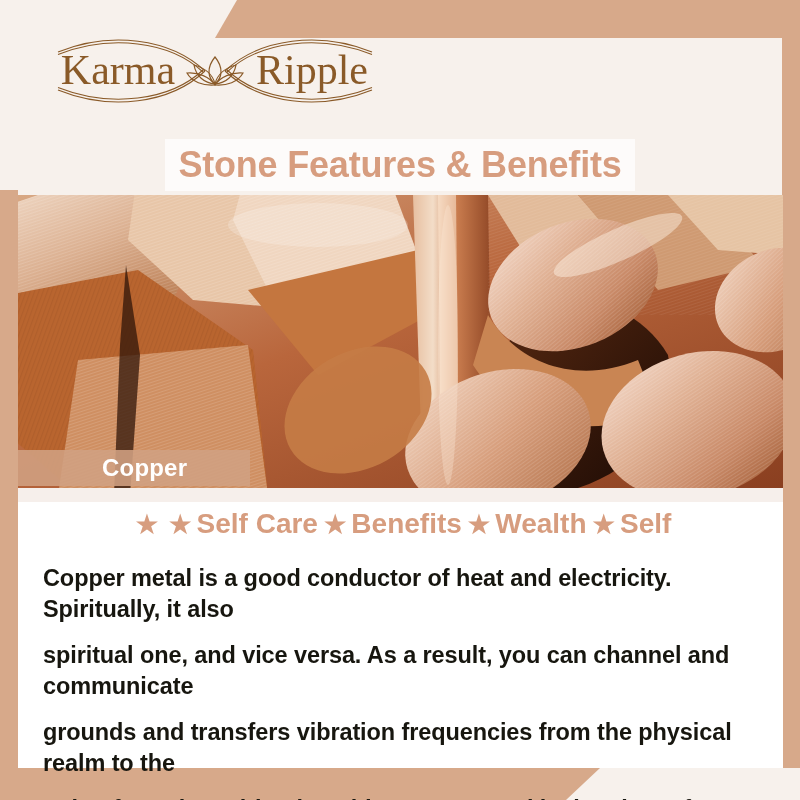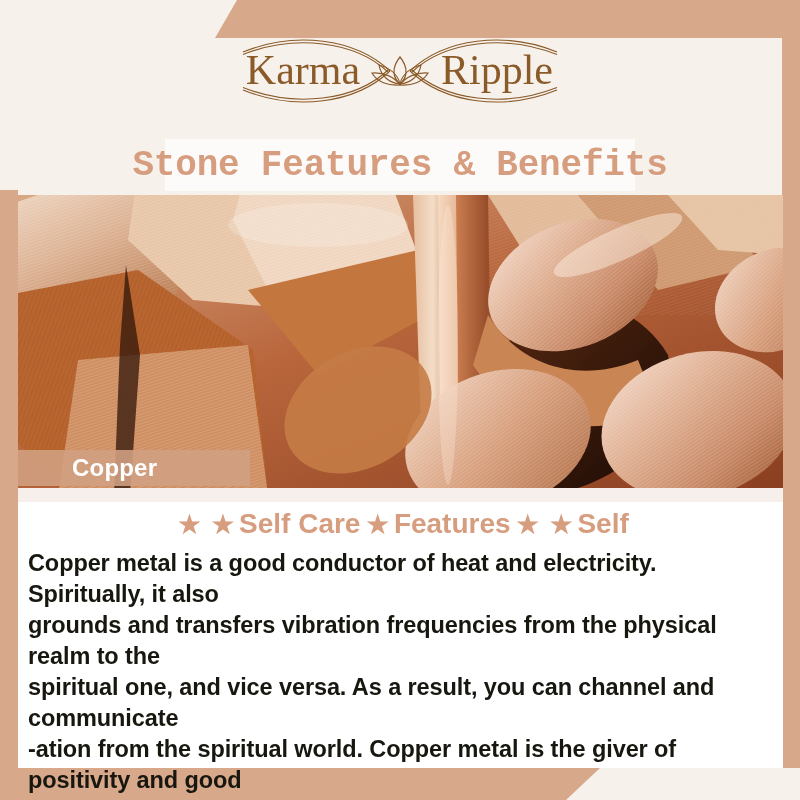--- a/index.html
+++ b/index.html
@@ -27,32 +27,32 @@
     clip-path:polygon(0 0,100% 0,calc(100% - 34px) 100%,0 100%);
   }
   .frame-left{
     position:absolute;left:0;top:190px;width:18px;height:578px;
     background:#d7a98a;
   }
 
   
   .logo-wrap{
     position:absolute;top:28px;left:0;width:800px;height:86px;
-    display:flex;align-items:center;justify-content:center;
+    display:flex;align-items:center;justify-content:flex-start;
   }
   .logo-svg{display:block;}
 
   
   .title-band{
     position:absolute;left:165px;top:139px;width:470px;height:52px;
     background:#fdfbfa;
     display:flex;align-items:center;justify-content:center;
   }
   .title-text{
-    font-family:Liberation Mono, monospace;
+    font-family:Liberation Sans, sans-serif;
     font-weight:bold;
     font-size:36px;
     letter-spacing:-0.2px;
     color:#d79d7f;
     white-space:nowrap;
     transform:scaleX(1.0);
     text-shadow:0 1px 0 rgba(255,255,255,.4);
   }
 
   
@@ -66,21 +66,21 @@
   .photo-label{
     position:absolute;left:0px;top:255px;
     width:232px;height:36px;
     background:rgba(208,160,130,0.88);
     display:flex;align-items:center;
   }
   .photo-label span{
     color:#ffffff;
     font-size:24px;
     font-weight:bold;
-    padding-left:54px;
+    padding-left:84px;
     letter-spacing:.2px;
   }
 
   
   .content{
     position:absolute;left:18px;top:488px;width:765px;height:280px;
     background:#ffffff;
   }
   .sep{
     position:absolute;left:0;top:0;width:765px;height:14px;
@@ -109,21 +109,21 @@
 
   .body-text{
     position:absolute;left:10px;top:60px;width:750px;
     font-family:"Liberation Sans Narrow","Liberation Sans",sans-serif;
     font-weight:bold;
     font-size:23.5px;
     line-height:31px;
     color:#17160f;
     letter-spacing:-0.1px;
   }
-  .body-text p{margin:0;}
+  .body-text p{margin:15px;}
 </style>
 </head>
 <body>
 
 <div class="page">
 
   <div class="frame-top"></div>
   <div class="frame-right"></div>
   <div class="frame-bottom"></div>
   <div class="frame-left"></div>
@@ -263,33 +263,34 @@
     <div class="benefits">
       <span class="b-item">
         <span class="star">★</span>
       </span>
       <span class="b-item">
         <span class="star">★</span>
         <span>Self Care</span>
       </span>
       <span class="b-item">
         <span class="star">★</span>
-        <span>Features</span>
-      </span>
-      <span class="b-item">
-        <span class="star">★</span>
+        <span>Benefits</span>
+      </span>
+      <span class="b-item">
+        <span class="star">★</span>
+        <span>Wealth</span>
       </span>
       <span class="b-item">
         <span class="star">★</span>
         <span>Self</span>
       </span>
     </div>
 
     <div class="body-text">
       <p>Copper metal is a good conductor of heat and electricity. Spiritually, it also</p>
+      <p>spiritual one, and vice versa. As a result, you can channel and communicate</p>
       <p>grounds and transfers vibration frequencies from the physical realm to the</p>
-      <p>spiritual one, and vice versa. As a result, you can channel and communicate</p>
       <p>-ation from the spiritual world. Copper metal is the giver of positivity and good</p>
 
     </div>
   </div>
 
 </div>
 
 </body></html>

